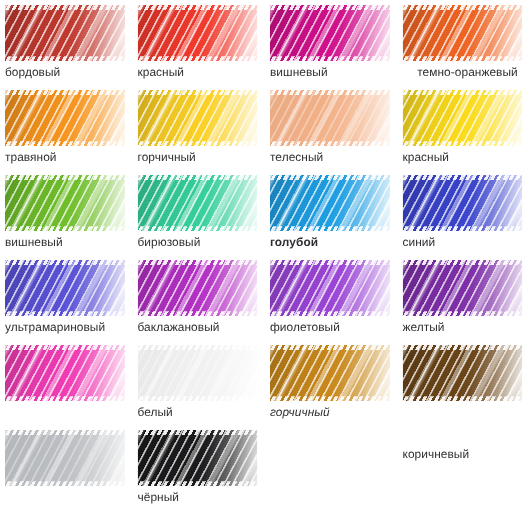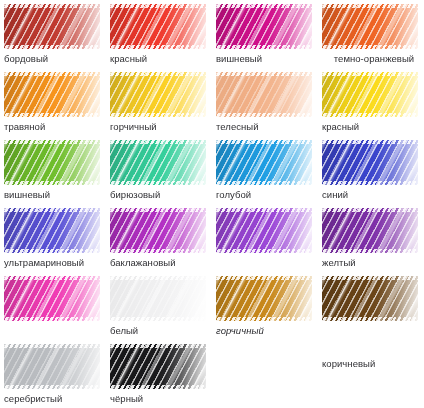--- a/index.html
+++ b/index.html
@@ -262,21 +262,21 @@
     <div class="swatch-cell">
       <div class="swatch-chip">
         <div class="chip-base" style="background: rgb(30, 158, 227);">
           <div class="chip-shade"></div>
         </div>
         <div class="chip-hatch"></div>
         <div class="chip-hatch2"></div>
         <div class="chip-edge top"></div>
         <div class="chip-edge bottom"></div>
       </div>
-      <div class="swatch-label" style="color: rgb(47, 47, 51);">голубой</div>
+      <div class="swatch-label" style="color: rgb(47, 47, 51); font-weight: bold;">голубой</div>
     </div>
     <div class="swatch-cell">
       <div class="swatch-chip">
         <div class="chip-base" style="background: rgb(58, 68, 204);">
           <div class="chip-shade"></div>
         </div>
         <div class="chip-hatch"></div>
         <div class="chip-hatch2"></div>
         <div class="chip-edge top"></div>
         <div class="chip-edge bottom"></div>
@@ -310,20 +310,21 @@
     <div class="swatch-cell">
       <div class="swatch-chip">
         <div class="chip-base" style="background: rgb(154, 69, 214);">
           <div class="chip-shade"></div>
         </div>
         <div class="chip-hatch"></div>
         <div class="chip-hatch2"></div>
         <div class="chip-edge top"></div>
         <div class="chip-edge bottom"></div>
       </div>
+      <div class="swatch-label" style="color: rgb(47, 47, 51);">фиолетовый</div>
     </div>
     <div class="swatch-cell">
       <div class="swatch-chip">
         <div class="chip-base" style="background: rgb(126, 47, 168);">
           <div class="chip-shade"></div>
         </div>
         <div class="chip-hatch"></div>
         <div class="chip-hatch2"></div>
         <div class="chip-edge top"></div>
         <div class="chip-edge bottom"></div>
@@ -381,21 +382,20 @@
     <div class="swatch-cell">
       <div class="swatch-chip light">
         <div class="chip-base" style="background: rgb(189, 192, 196);">
           <div class="chip-shade"></div>
         </div>
         <div class="chip-hatch"></div>
         <div class="chip-hatch2"></div>
         <div class="chip-edge top"></div>
         <div class="chip-edge bottom"></div>
       </div>
-      <div class="swatch-label" style="color: rgb(47, 47, 51);">серебристый</div>
     </div>
     <div class="swatch-cell">
       <div class="swatch-chip">
         <div class="chip-base" style="background: rgb(27, 27, 29);">
           <div class="chip-shade"></div>
         </div>
         <div class="chip-hatch"></div>
         <div class="chip-hatch2"></div>
         <div class="chip-edge top"></div>
         <div class="chip-edge bottom"></div>

